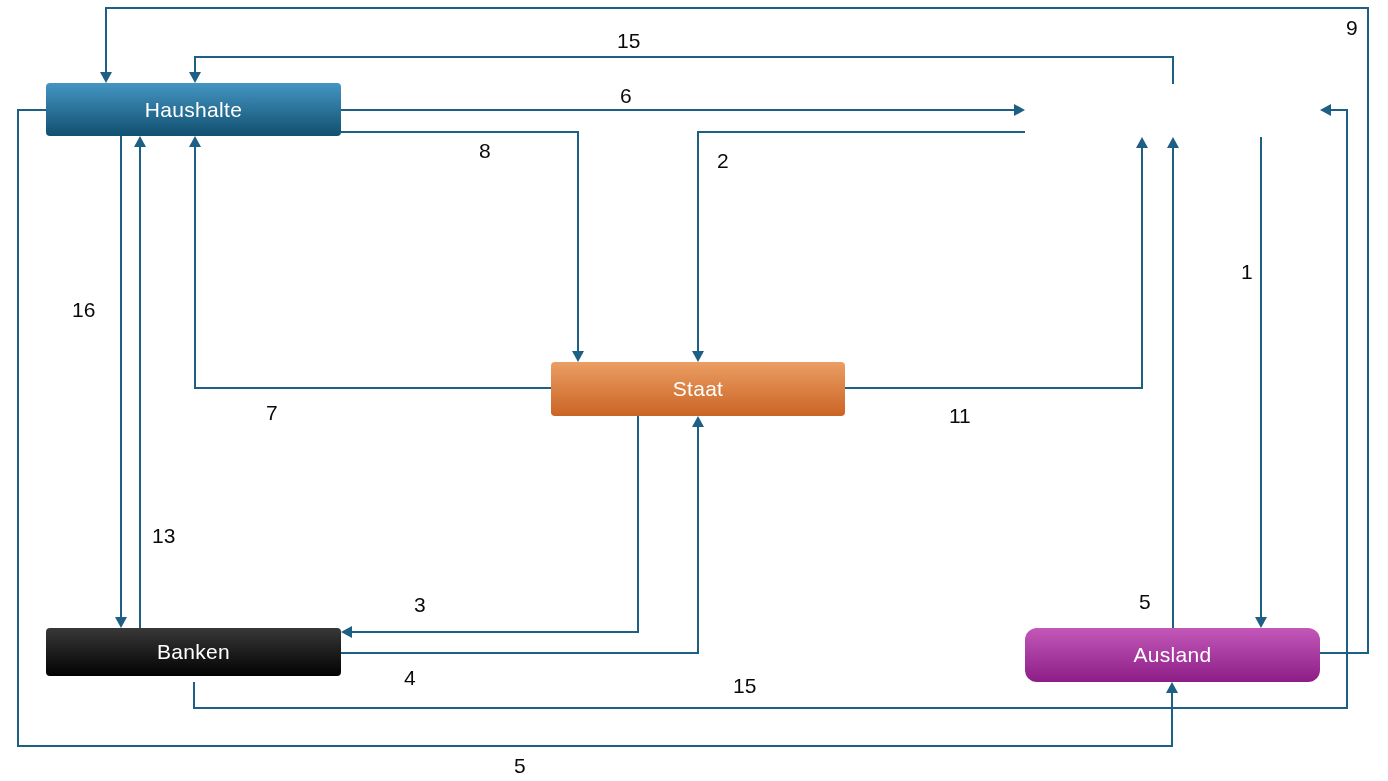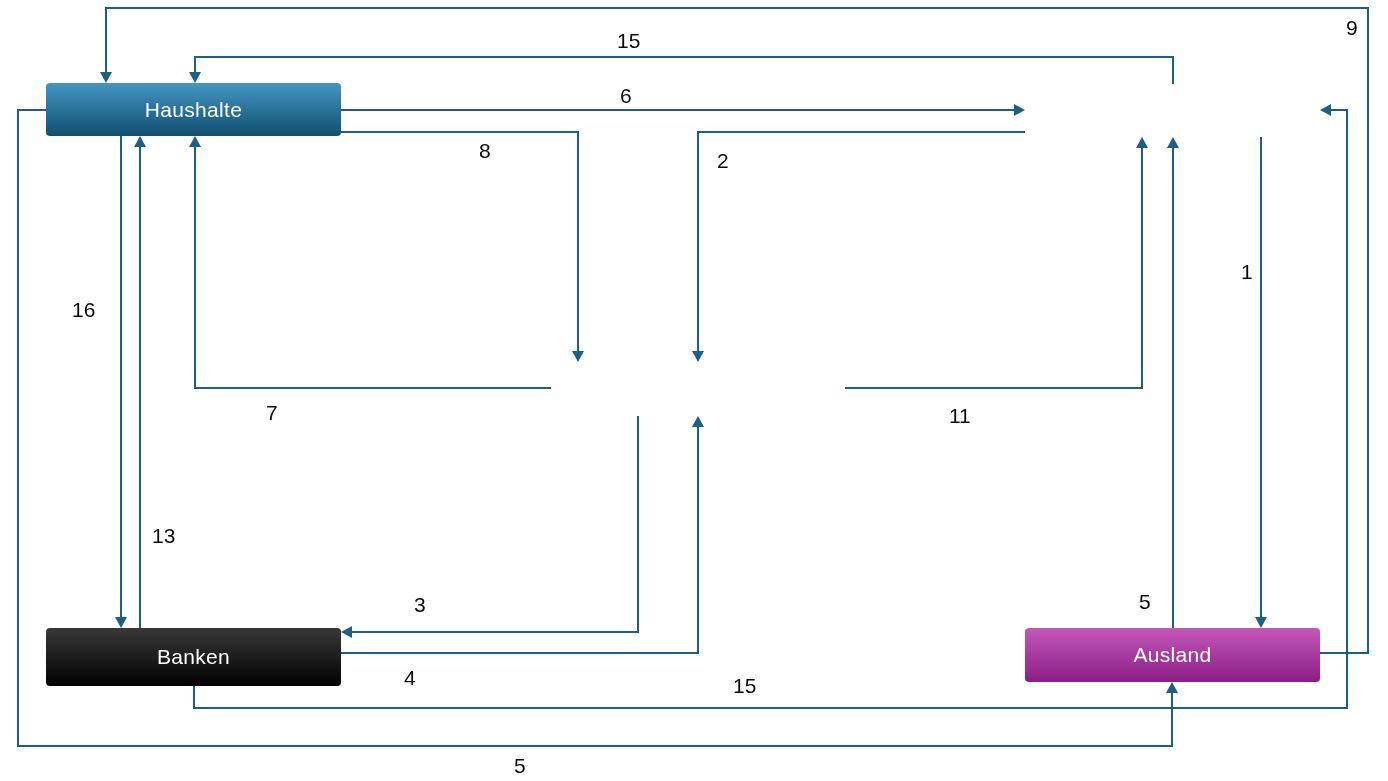--- a/index.html
+++ b/index.html
@@ -8,21 +8,21 @@
     font-family:"Liberation Sans", sans-serif;overflow:hidden;
   }
   .node{
     position:absolute;border-radius:4px;display:flex;align-items:center;justify-content:center;
     color:#ffffff;font-size:21px;letter-spacing:.3px;
   }
   .node.haushalte{background:linear-gradient(180deg,#4495c3 0%,#11506f 100%);align-items:center;}
   .node.unternehmen{background:linear-gradient(180deg,#72c146 0%,#3c881d 100%);}
   .node.staat{background:linear-gradient(180deg,#eb9e63 0%,#ca6425 100%);}
   .node.banken{background:linear-gradient(180deg,#383838 0%,#020202 100%);}
-  .node.ausland{background:linear-gradient(180deg,#c358b9 0%,#8c1d86 100%);}
+  .node.ausland{background:linear-gradient(180deg,#c358b9 0%,#8c1d86 100%);border-radius:12px;}
   .seg{position:absolute;background:#1e5f85;}
   .seg.h{height:2px;}
   .seg.v{width:2px;}
   .ah{position:absolute;width:0;height:0;}
   .ah.down{border-left:6px solid transparent;border-right:6px solid transparent;border-top:11px solid #1e5f85;}
   .ah.up{border-left:6px solid transparent;border-right:6px solid transparent;border-bottom:11px solid #1e5f85;}
   .ah.left{border-top:6px solid transparent;border-bottom:6px solid transparent;border-right:11px solid #1e5f85;}
   .ah.right{border-top:6px solid transparent;border-bottom:6px solid transparent;border-left:11px solid #1e5f85;}
   .elabel{position:absolute;font-size:21px;line-height:1;color:#0a0a0a;}
 </style>
@@ -134,20 +134,23 @@
 
   <div class="edge">
     <div class="seg v" style="left:120px;top:136px;height:482px"></div>
     <div class="ah down" style="left:115px;top:617px"></div>
     <div class="elabel" style="left:72px;top:299px">16</div>
   </div>
 
   <div class="node haushalte" style="left:46px;top:83px;width:295px;height:53px">
     <span>Haushalte</span>
   </div>
-  <div class="node banken" style="left:46px;top:628px;width:295px;height:58px">
+  <div class="node staat" style="left:551px;top:362px;width:294px;height:54px">
+    <span>Staat</span>
+  </div>
+  <div class="node banken" style="left:46px;top:628px;width:295px;height:48px">
     <span>Banken</span>
   </div>
   <div class="node ausland" style="left:1025px;top:628px;width:295px;height:54px">
     <span>Ausland</span>
   </div>
 
 </div>
 
 </body></html>

